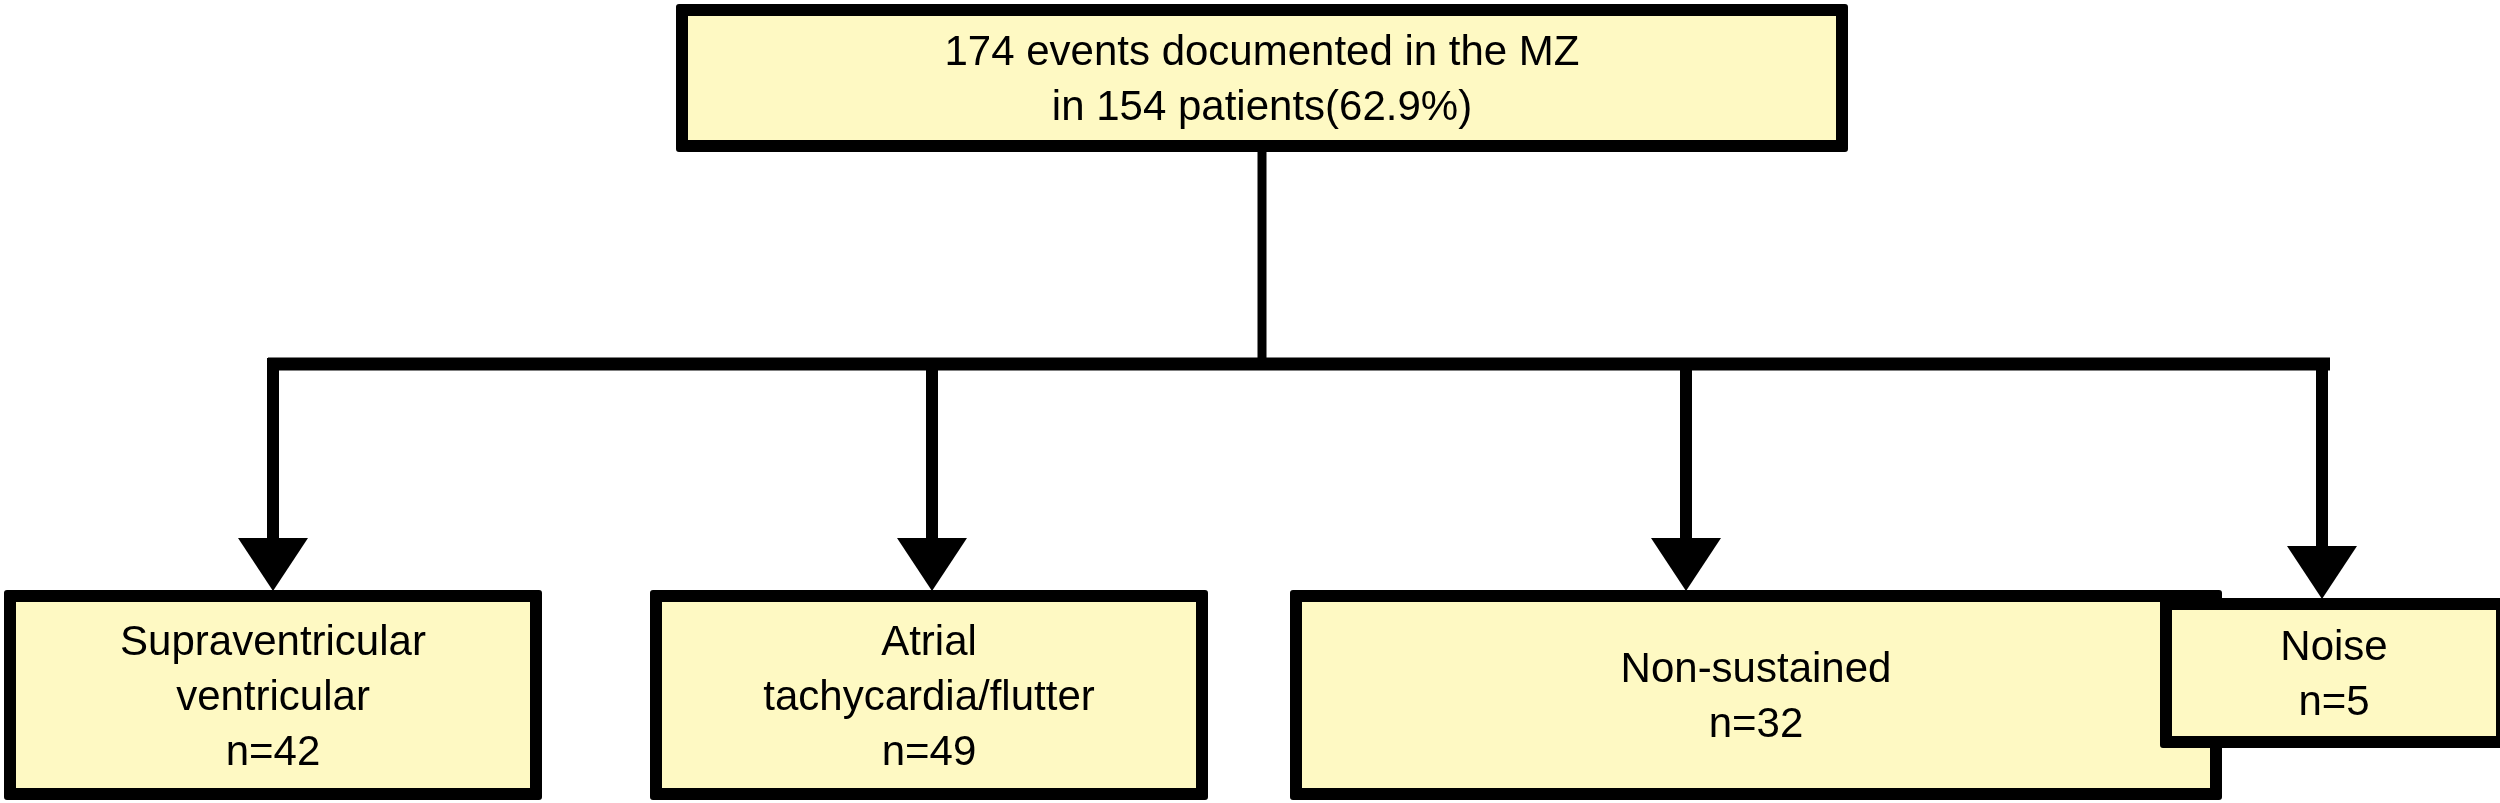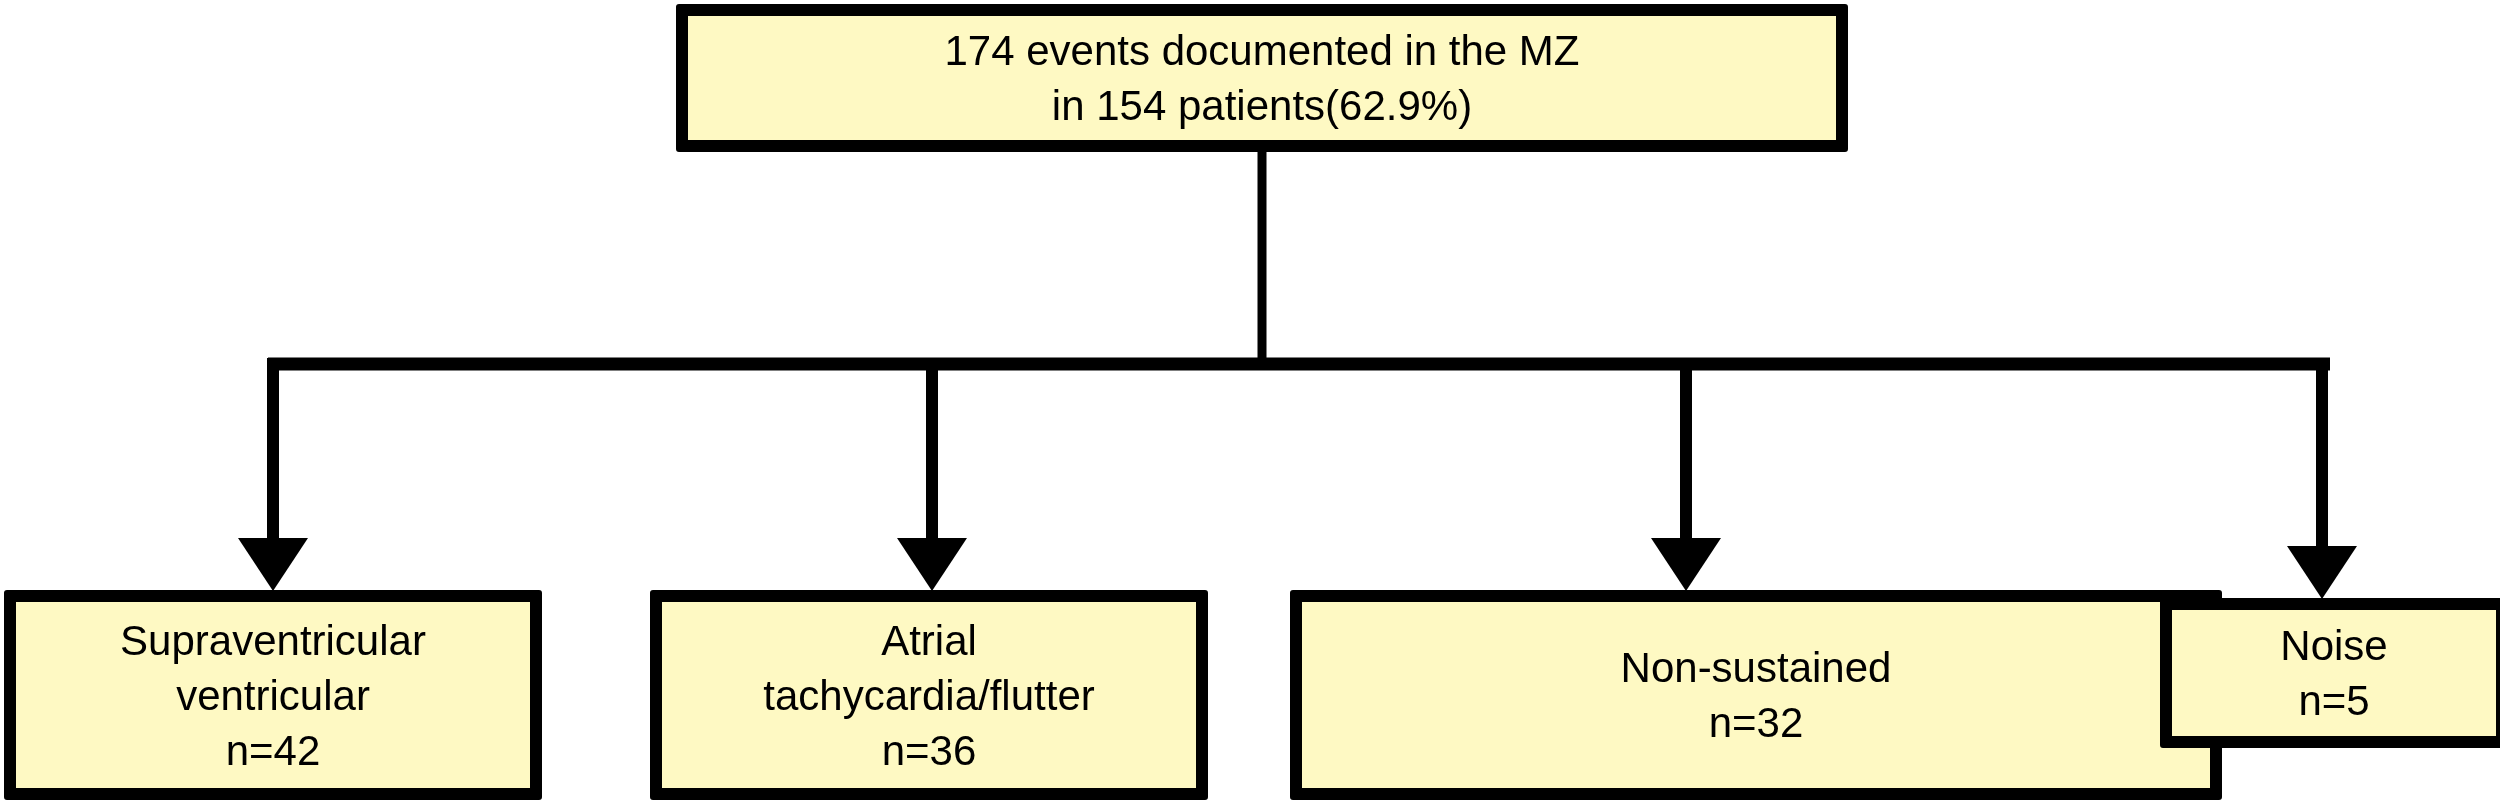--- a/index.html
+++ b/index.html
@@ -89,21 +89,21 @@
 
   <div class="node" id="box-svt">
     <span>Supraventricular</span>
     <span>ventricular</span>
     <span>n=42</span>
   </div>
 
   <div class="node" id="box-af">
     <span>Atrial</span>
     <span>tachycardia/flutter</span>
-    <span>n=36</span>
+    <span>n=49</span>
   </div>
 
   <div class="node" id="box-nsvt">
     <span>Non-sustained</span>
     <span>n=32</span>
   </div>
 
   <div class="node" id="box-noise">
     <span>Noise</span>
     <span>n=5</span>

